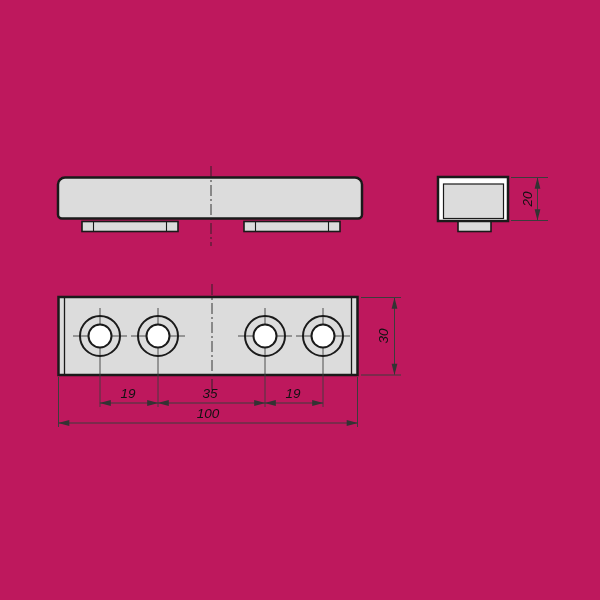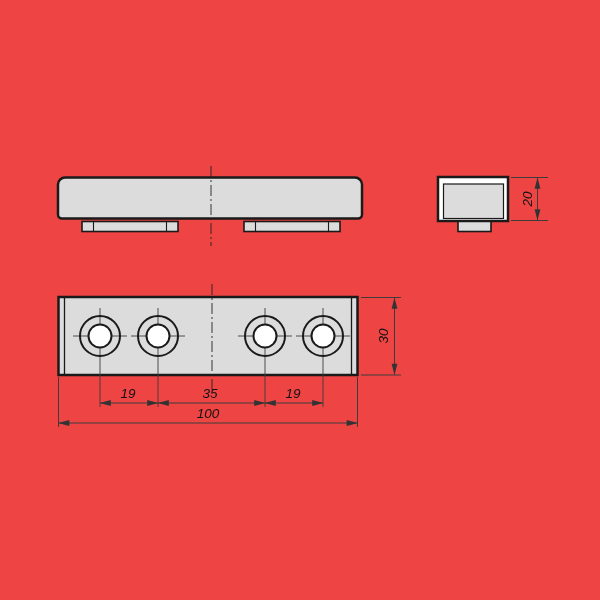--- a/index.html
+++ b/index.html
@@ -8,21 +8,21 @@
     background: #ffffff;
     width: 600px;
     height: 600px;
     overflow: hidden;
     font-family: "Liberation Sans", sans-serif;
   }
   .canvas {
     position: relative;
     width: 600px;
     height: 600px;
-    background: #ef4444;
+    background: #be185d;
     text-align: right;
   }
   svg text {
     font-family: "Liberation Sans", sans-serif;
     font-style: italic;
     font-size: 13.5px;
     fill: #111111;
   }
 </style>
 </head>

